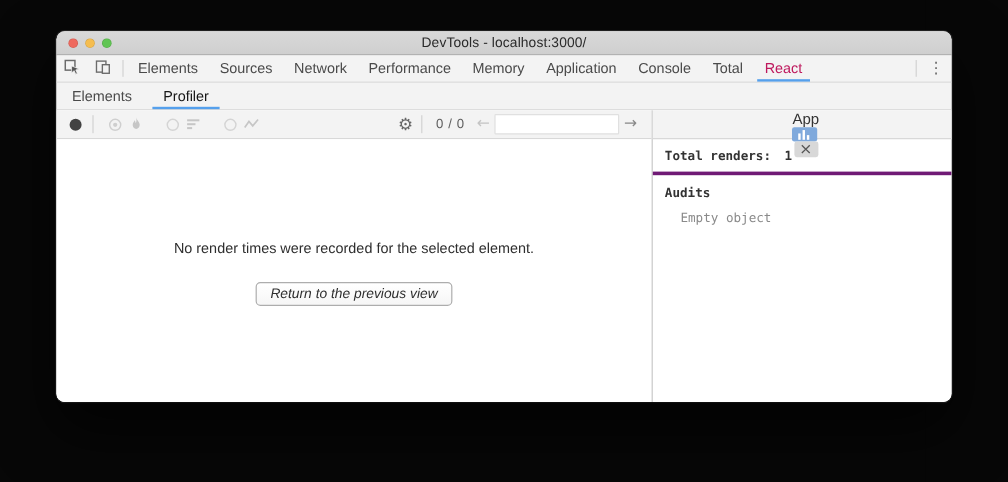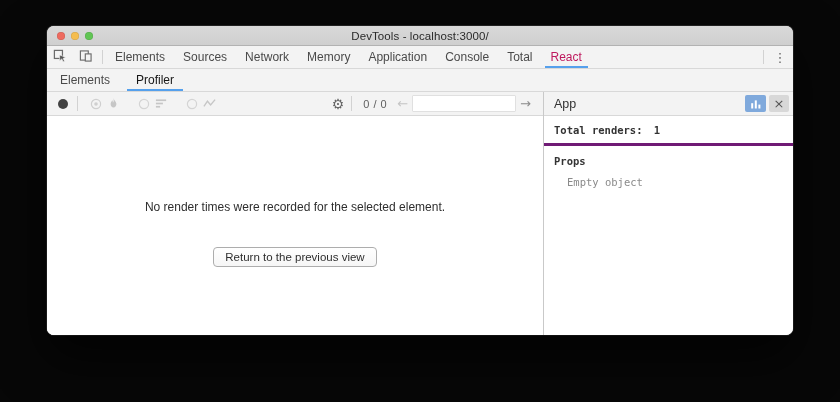--- a/index.html
+++ b/index.html
@@ -50,27 +50,27 @@
   .counter{margin:0 6px 0 8px;color:#5f5f5f;letter-spacing:.5px;}
   .nav-arrow{font-size:13px;line-height:1;margin:0 4px;cursor:pointer;}
   .nav-arrow.disabled{color:#c4c4c4;}
   .nav-arrow.enabled{color:#8a8a8a;}
   .search-box{width:96px;height:15px;border:1px solid #e0e0e0;background:#fff;border-radius:1px;
               font-size:11px;padding:0 3px;outline:none;color:#333;}
 
   
   .empty-view{flex:1;text-align:center;padding-top:84px;background:#fff;}
   .empty-msg{font-size:12px;color:#2e2e2e;}
-  .return-btn{margin-top:33px;font-size:11.5px;color:#2e2e2e;background:linear-gradient(#fff,#f6f6f6);
+  .return-btn{margin-top:21px;font-size:11.5px;color:#2e2e2e;background:linear-gradient(#fff,#f6f6f6);
               border:1px solid #adadad;border-radius:4px;padding:3px 11px;cursor:pointer;
-              font-family:"Liberation Sans",sans-serif;}
+              font-family:"Liberation Sans",sans-serif;font-style:italic;}
 
   
   .app-header{height:23px;background:#f3f3f3;border-bottom:1px solid #d8d8d8;
-              display:flex;align-items:center;padding:0 4px 0 10px;font-size:12.5px;color:#333;}
+              display:flex;align-items:center;padding:0 4px 0 10px;font-size:12.5px;color:#333;flex-direction:column;}
   .app-header .grow{flex:1;}
   .chart-btn{width:21px;height:17px;background:#7fa9dc;border-radius:2px;display:flex;
              align-items:center;justify-content:center;margin-right:3px;cursor:pointer;}
   .close-btn{width:20px;height:17px;background:#d8d8d8;border-radius:2px;display:flex;
              align-items:center;justify-content:center;color:#555;font-size:13px;cursor:pointer;
              font-family:"DejaVu Sans",sans-serif;line-height:1;}
   .detail{font-family:"DejaVu Sans Mono","Liberation Mono",monospace;font-size:10.5px;color:#333;}
   .total-renders{padding:8px 10px 7px;border-bottom:3px solid #701a75;font-weight:bold;}
   .props-section{padding:9px 10px;}
   .props-heading{font-weight:bold;}
@@ -112,20 +112,23 @@
       <div class="tab">
           <span>Elements</span>
         </div>
       <div class="tab">
           <span>Sources</span>
         </div>
       <div class="tab">
           <span>Network</span>
         </div>
       <div class="tab">
+          <span>Performance</span>
+        </div>
+      <div class="tab">
           <span>Memory</span>
         </div>
       <div class="tab">
           <span>Application</span>
         </div>
       <div class="tab">
           <span>Console</span>
         </div>
       <div class="tab">
           <span>Total</span>
@@ -217,21 +220,21 @@
           <div class="close-btn">
             <span>×</span>
           </div>
         </div>
         <div class="detail">
           <div class="total-renders">
             <span>Total renders:</span>
             <span style="margin-left:5px">1</span>
           </div>
           <div class="props-section">
-            <div class="props-heading">Props</div>
+            <div class="props-heading">Audits</div>
             <div class="props-value">Empty object</div>
           </div>
         </div>
       </div>
 
     </div>
   </div>
 </div>
 
 </body></html>

